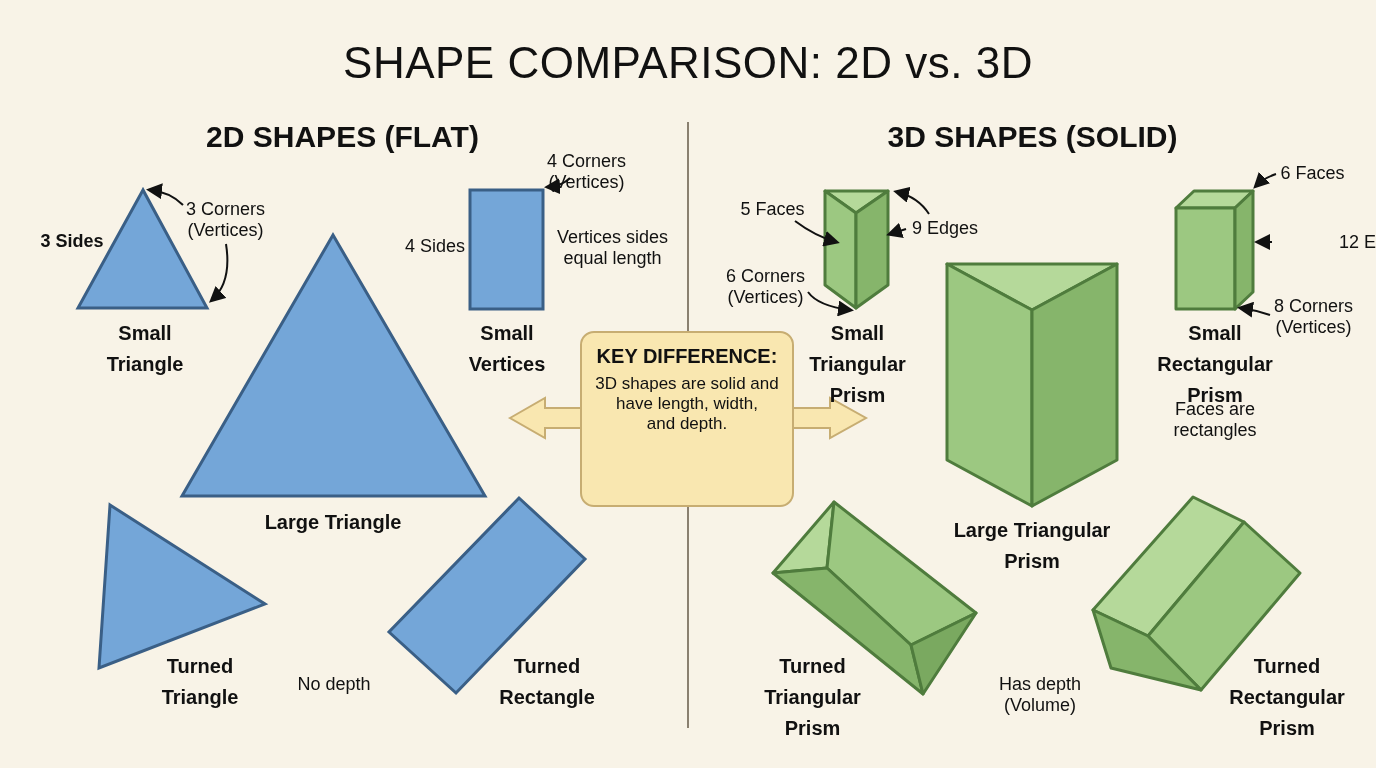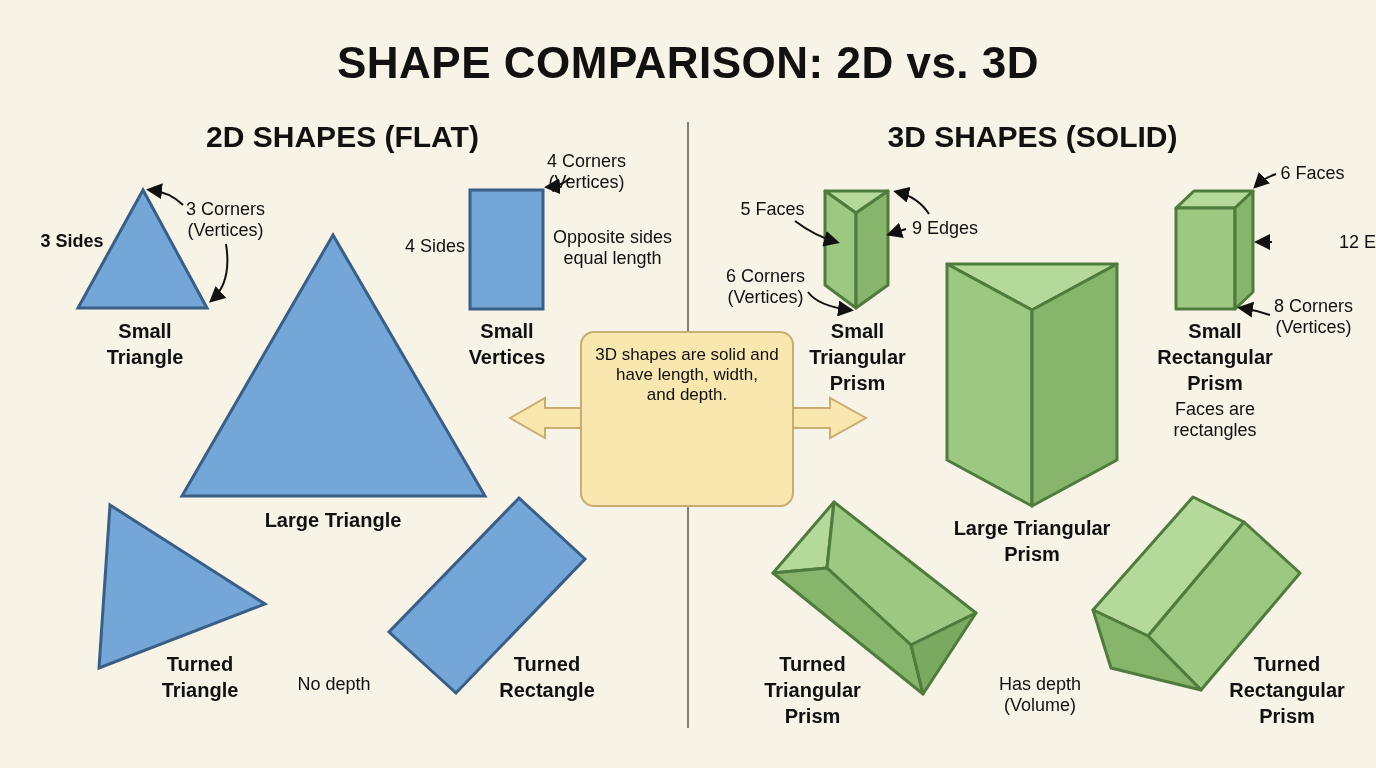--- a/index.html
+++ b/index.html
@@ -4,24 +4,24 @@
 <style>
   html, body { margin:0; padding:0; }
   body {
     width:1376px; height:768px; overflow:hidden;
     background:#f8f3e7;
     font-family:"Liberation Sans", "DejaVu Sans", sans-serif;
     color:#111;
     position:relative;
   }
   .abs { position:absolute; }
-  .title { left:0; top:38px; width:1376px; text-align:center; font-weight:bold; font-size:44px; letter-spacing:0.5px; }
+  .title { left:0; top:38px; width:1376px; text-align:center; font-weight:normal; font-size:44px; letter-spacing:0.5px; }
   .section { font-weight:bold; font-size:30px; text-align:center; }
   .label { font-size:18px; text-align:center; line-height:21px; }
-  .blabel { font-size:20px; font-weight:bold; text-align:center; line-height:26px; }
+  .blabel { font-size:20px; font-weight:bold; text-align:center; line-height:31px; }
   .keybox {
     left:580px; top:331px; width:214px; height:176px;
     background:#f9e7b0; border:2px solid #c7ad72; border-radius:14px;
     text-align:center; box-sizing:border-box; padding-top:12px;
   }
   .keybox .kt { font-weight:bold; font-size:20px; margin-bottom:6px; }
   .keybox .kp { font-size:17px; line-height:20px; margin-bottom:12px; }
   svg { position:absolute; left:0; top:0; }
 </style>
 </head>
@@ -97,38 +97,39 @@
 </div>
 <div class="abs blabel" style="left:90px;top:318px;width:110px;">
   <div style="width:80px;margin:0 auto;">Small Triangle</div>
 </div>
 <div class="abs label" style="left:395px;top:236px;width:80px;">4 Sides</div>
 <div class="abs label" style="left:539px;top:151px;width:95px;text-align:center;">
   <div>4 Corners</div>
   <div>(Vertices)</div>
 </div>
 <div class="abs label" style="left:540px;top:227px;width:145px;">
-  <div>Opposite sides</div>
+  <div>Vertices sides</div>
   <div>equal length</div>
 </div>
 <div class="abs blabel" style="left:452px;top:318px;width:110px;">
   <div style="width:95px;margin:0 auto;">Small Vertices</div>
 </div>
 <div class="abs blabel" style="left:243px;top:507px;width:180px;">Large Triangle</div>
 <div class="abs blabel" style="left:150px;top:651px;width:100px;">
   <div>Turned</div>
   <div>Triangle</div>
 </div>
 <div class="abs label" style="left:284px;top:674px;width:100px;">No depth</div>
 <div class="abs blabel" style="left:492px;top:651px;width:110px;">
   <div>Turned</div>
   <div>Rectangle</div>
 </div>
 
 <div class="abs keybox">
+  <div class="kt">KEY DIFFERENCE:</div>
   <div class="kp">
     <div>3D shapes are solid and</div>
     <div>have length, width,</div>
     <div>and depth.</div>
   </div>
 </div>
 
 <div class="abs section" style="left:860px;top:120px;width:345px;">3D SHAPES (SOLID)</div>
 <div class="abs label" style="left:730px;top:199px;width:85px;">5 Faces</div>
 <div class="abs label" style="left:905px;top:218px;width:80px;">9 Edges</div>

